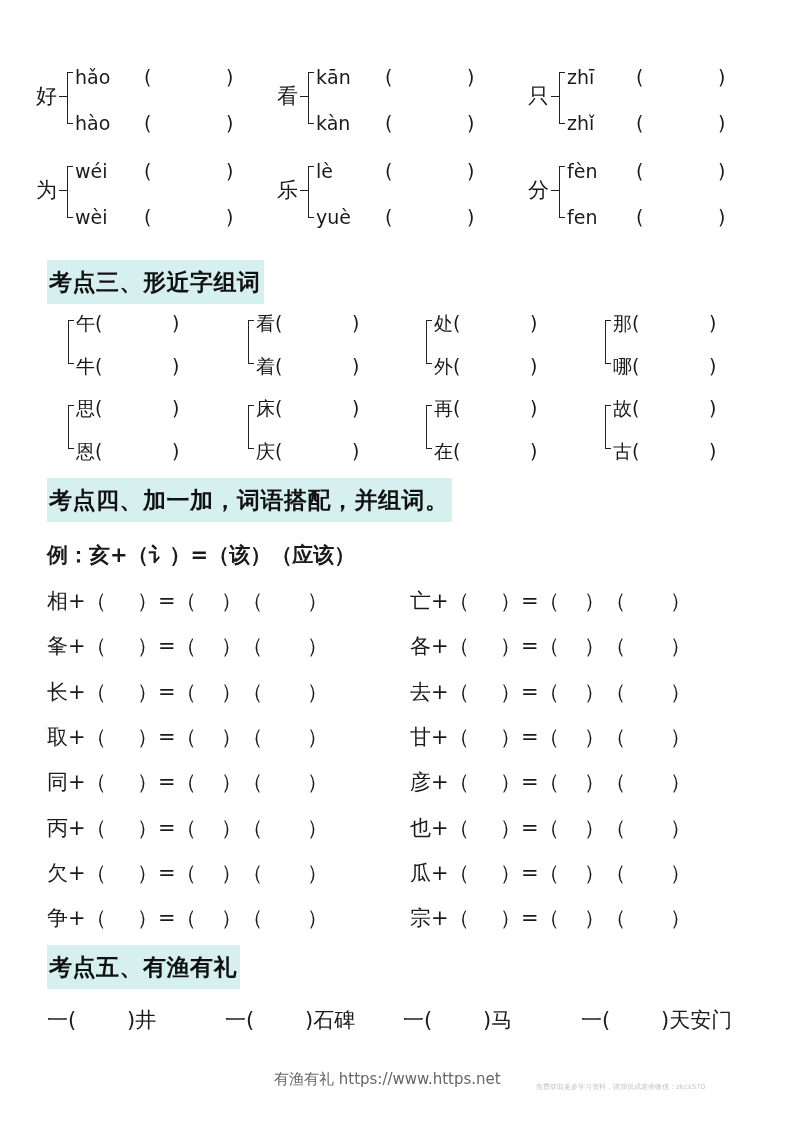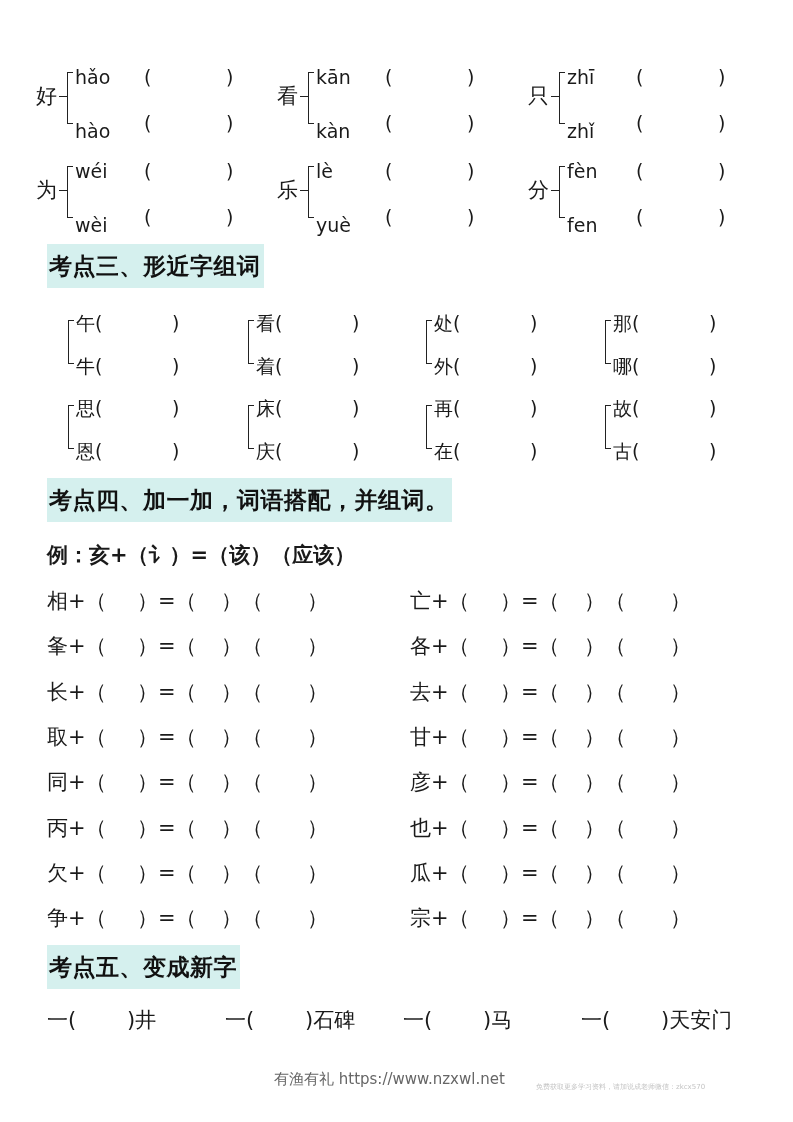--- a/index.html
+++ b/index.html
@@ -12,21 +12,21 @@
   
   .poly-group { position: absolute; width: 240px; height: 60px; }
   .poly-char { position: absolute; left: 0; top: 18px; font-size: 21px; line-height: 24px; }
   .poly-dash { position: absolute; left: 23px; top: 30px; width: 8px; height: 1.4px; background: #222; }
   .poly-brace {
     position: absolute; left: 31px; top: 6px; width: 5px; height: 50px;
     border: 1.4px solid #222; border-right: none;
   }
   .poly-py { position: absolute; left: 39px; font-size: 19px; line-height: 22px; }
   .poly-py.top { top: 0; }
-  .poly-py.bot { top: 54px; }
+  .poly-py.bot { top: 46px; }
   .paren { position: absolute; font-size: 19px; line-height: 22px; }
 
   
   .sec-header {
     position: absolute; left: 47px; height: 44px; background: #d5f0ee;
     font-weight: bold; font-size: 23px; line-height: 44px; padding: 0 3px 0 2px;
     color: #111; letter-spacing: 0.5px;
   }
 
   
@@ -119,21 +119,21 @@
       <span class="poly-brace"></span>
       <span class="poly-py top">fèn</span>
       <span class="poly-py bot">fen</span>
       <span class="paren" style="left:108px;top:0px;">(</span>
       <span class="paren" style="left:190px;top:0px;">)</span>
       <span class="paren" style="left:108px;top:46px;">(</span>
       <span class="paren" style="left:190px;top:46px;">)</span>
     </div>
   </div>
 
-<div class="sec-header" style="top:244px;">考点三、形近字组词</div>
+<div class="sec-header" style="top:260px;">考点三、形近字组词</div>
 <div id="sec3">
     <div class="sim-group" style="left:68px;top:312px;">
       <span class="sim-brace"></span>
       <span class="sim-item top">午(</span>
       <span class="sim-item bot">牛(</span>
       <span class="sim-close top">)</span>
       <span class="sim-close bot">)</span>
     </div>
     <div class="sim-group" style="left:248px;top:312px;">
       <span class="sim-brace"></span>
@@ -296,26 +296,26 @@
     </div>
     <div class="add-row" style="left:410px;top:903.0999999999999px;">
       <span style="left:0;">宗</span>
       <span style="left:21px;">+（</span>
       <span style="left:90px;">）=（</span>
       <span style="left:174px;">）（</span>
       <span style="left:260px;">）</span>
     </div>
   </div>
 
-<div class="sec-header" style="top:945px;">考点五、变成新字</div>
+<div class="sec-header" style="top:945px;">考点五、有渔有礼</div>
 <div id="sec5">
     <span class="match-item" style="left:47px;">一(</span>
     <span class="match-item" style="left:127px;">)井</span>
     <span class="match-item" style="left:225px;">一(</span>
     <span class="match-item" style="left:305px;">)石碑</span>
     <span class="match-item" style="left:403px;">一(</span>
     <span class="match-item" style="left:483px;">)马</span>
     <span class="match-item" style="left:581px;">一(</span>
     <span class="match-item" style="left:661px;">)天安门</span>
   </div>
 
-<div class="footer-main">有渔有礼 https://www.nzxwl.net</div>
+<div class="footer-main">有渔有礼 https://www.https.net</div>
 <div class="footer-faint">免费获取更多学习资料，请加说成老师微信：zkcx570</div>
 
 </body></html>

